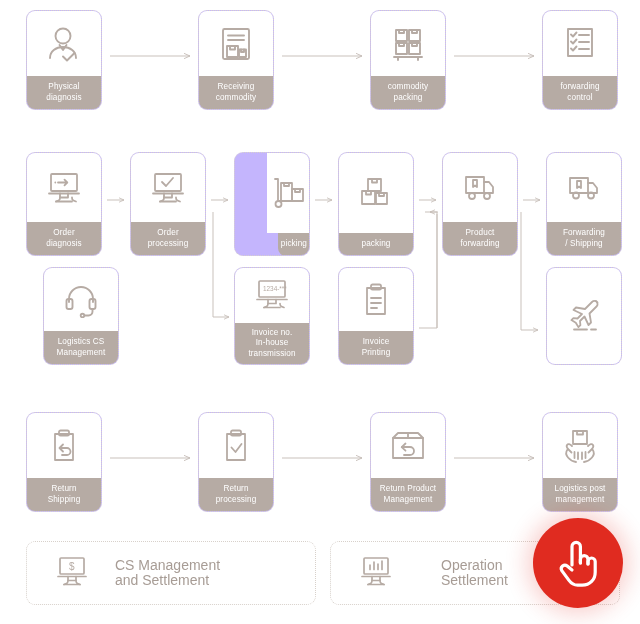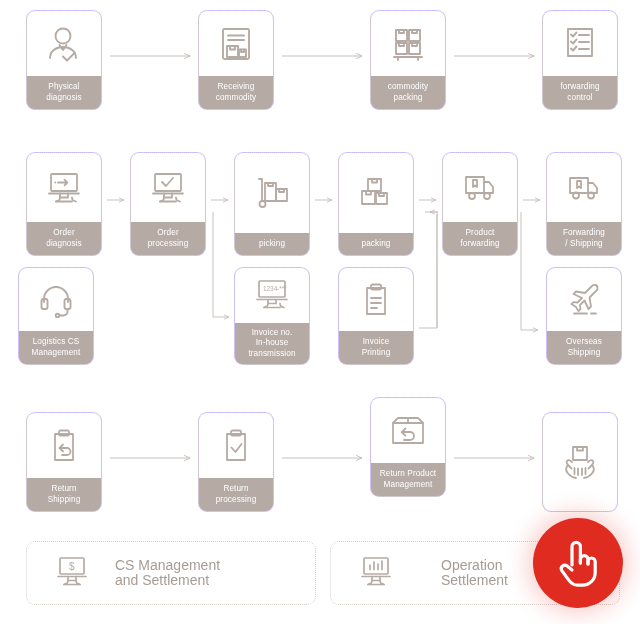--- a/index.html
+++ b/index.html
@@ -214,21 +214,21 @@
         <path d="M12 31.5 c3-1 4-1.5 4-4 m12 0 c0 2.5 1 3 4 4"></path>
         <line x1="12" y1="31.5" x2="28" y2="31.5"></line>
       </svg>
     </div>
     <div class="lbl">
       <div>Order</div>
       <div>processing</div>
     </div>
   </div>
 
-  <div class="card" style="left:234px;top:152px;height:104px;">
+  <div class="card" style="left:234px;top:152px;height:104px;align-items:flex-end;">
     <div class="ico">
       <svg width="42" height="36" viewBox="0 0 42 36" fill="none" stroke="#b6aba4" stroke-width="1.8" stroke-linecap="round" stroke-linejoin="round">
         <path d="M8 4 h3 v22 h17"></path>
         <circle cx="11.5" cy="29" r="3"></circle>
         <rect x="14" y="8" width="11" height="18"></rect>
         <path d="M17 8 v3 h5 v-3"></path>
         <rect x="25" y="14" width="11" height="12"></rect>
         <path d="M28 14 v3 h5 v-3"></path>
       </svg>
     </div>
@@ -278,21 +278,21 @@
         <circle cx="28" cy="24.5" r="3"></circle>
         <path d="M14 10 h4 v7 l-2-1.5 -2 1.5 z"></path>
       </svg>
     </div>
     <div class="lbl">
       <div>Forwarding</div>
       <div>/ Shipping</div>
     </div>
   </div>
 
-  <div class="card" style="left:18px;top:267px;height:98px;justify-content:flex-end;">
+  <div class="card" style="left:43px;top:267px;height:98px;justify-content:flex-end;">
     <div class="ico">
       <svg width="40" height="36" viewBox="0 0 40 36" fill="none" stroke="#b6aba4" stroke-width="1.9" stroke-linecap="round" stroke-linejoin="round">
         <path d="M8 20 v-3 c0-6.6 5.4-12 12-12 s12 5.4 12 12 v3"></path>
         <rect x="5.5" y="17" width="6" height="10" rx="2"></rect>
         <rect x="28.5" y="17" width="6" height="10" rx="2"></rect>
         <path d="M31.5 27 v2.5 c0 2.2-1.8 4-4 4 h-4"></path>
         <circle cx="21.5" cy="33.5" r="1.8"></circle>
       </svg>
     </div>
     <div class="lbl">
@@ -336,24 +336,20 @@
   </div>
 
   <div class="card" style="left:546px;top:267px;height:98px;">
     <div class="ico">
       <svg width="42" height="36" viewBox="0 0 42 36" fill="none" stroke="#b6aba4" stroke-width="1.8" stroke-linecap="round" stroke-linejoin="round">
         <path d="M33 3 c2 2 2 4 .5 5.5 l-7 7 1.5 9 -2.5 2.5 -4-8.5 -4.5 4.5 .4 4.1 -2 2 -2.6-4.4 -4.4-2.6 2-2 4.1 .4 4.5-4.5 -8.5-4 2.5-2.5 9 1.5 7-7 c1.5-1.5 3.5-1.5 5.5 .5 z"></path>
         <line x1="11" y1="31.5" x2="24" y2="31.5"></line>
         <line x1="28" y1="31.5" x2="33" y2="31.5"></line>
       </svg>
     </div>
-    <div class="lbl">
-      <div>Overseas</div>
-      <div>Shipping</div>
-    </div>
   </div>
 
   <div class="card" style="left:26px;top:412px;height:100px;">
     <div class="ico">
       <svg width="38" height="36" viewBox="0 0 38 36" fill="none" stroke="#b6aba4" stroke-width="1.8" stroke-linecap="round" stroke-linejoin="round">
         <path d="M10 6 h18 v26 h-18 z"></path>
         <rect x="14" y="2.5" width="10" height="5" rx="1.6"></rect>
         <path d="M15 20 h7 a3.5 3.5 0 0 1 0 7 h-5"></path>
         <path d="M18 16.5 l-3.5 3.5 3.5 3.5"></path>
       </svg>
@@ -371,21 +367,21 @@
         <rect x="14" y="2.5" width="10" height="5" rx="1.6"></rect>
         <path d="M14.5 19.5 l4 4.5 6-8"></path>
       </svg>
     </div>
     <div class="lbl">
       <div>Return</div>
       <div>processing</div>
     </div>
   </div>
 
-  <div class="card" style="left:370px;top:397px;height:100px;">
+  <div class="card" style="left:370px;top:412px;height:100px;">
     <div class="ico">
       <svg width="42" height="36" viewBox="0 0 42 36" fill="none" stroke="#b6aba4" stroke-width="1.8" stroke-linecap="round" stroke-linejoin="round">
         <path d="M6 10 l5-5 h20 l5 5 v20 h-30 z"></path>
         <line x1="6" y1="10" x2="36" y2="10"></line>
         <line x1="21" y1="5" x2="21" y2="10"></line>
         <path d="M15 19 h8 a4 4 0 0 1 0 8 h-6"></path>
         <path d="M18.5 15.5 l-3.8 3.6 3.8 3.6"></path>
       </svg>
     </div>
     <div class="lbl">
@@ -398,20 +394,24 @@
     <div class="ico">
       <svg width="42" height="36" viewBox="0 0 42 36" fill="none" stroke="#b6aba4" stroke-width="1.8" stroke-linecap="round" stroke-linejoin="round">
         <rect x="14" y="3" width="14" height="13"></rect>
         <path d="M18 3 v3.5 h6 v-3.5"></path>
         <path d="M13 18 c-2-2-4-2.5-5-1 -1 1.5 0 3 1.5 4.5 l3 3"></path>
         <path d="M8.5 21.5 c-1.5 2-2 5 .5 8 2 2.4 4.5 4 8 4.5"></path>
         <path d="M29 18 c2-2 4-2.5 5-1 1 1.5 0 3-1.5 4.5 l-3 3"></path>
         <path d="M33.5 21.5 c1.5 2 2 5-.5 8 -2 2.4-4.5 4-8 4.5"></path>
         <path d="M15.5 24 v6 M19 24.5 v6.5 M26.5 24 v6 M23 24.5 v6.5"></path>
       </svg>
+    </div>
+    <div class="lbl">
+      <div>Logistics post</div>
+      <div>management</div>
     </div>
   </div>
 
   <div class="wide" style="left:26px;top:541px;width:290px;">
     <div class="wico">
       <svg width="38" height="36" viewBox="0 0 38 36" fill="none" stroke="#b6aba4" stroke-width="1.7" stroke-linecap="round" stroke-linejoin="round">
         <rect x="7" y="3" width="24" height="16" rx="1"></rect>
         <text x="16" y="14.5" font-family="Liberation Sans, sans-serif" font-size="10" fill="#b6aba4" stroke="none">$</text>
         <line x1="5" y1="21.5" x2="33" y2="21.5"></line>
         <path d="M15 21.5 v4 h8 v-4"></path>

